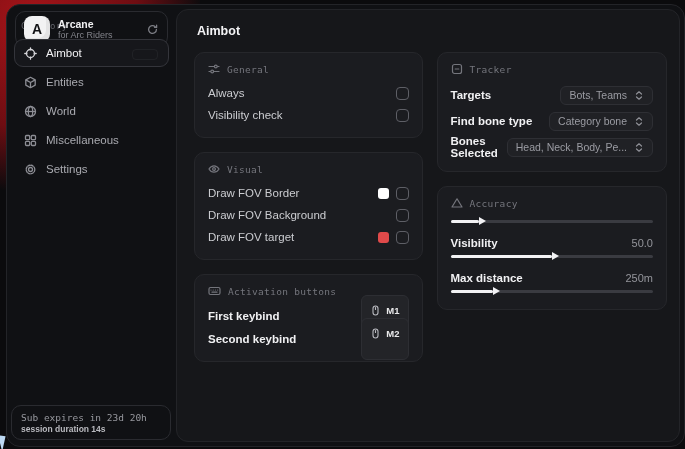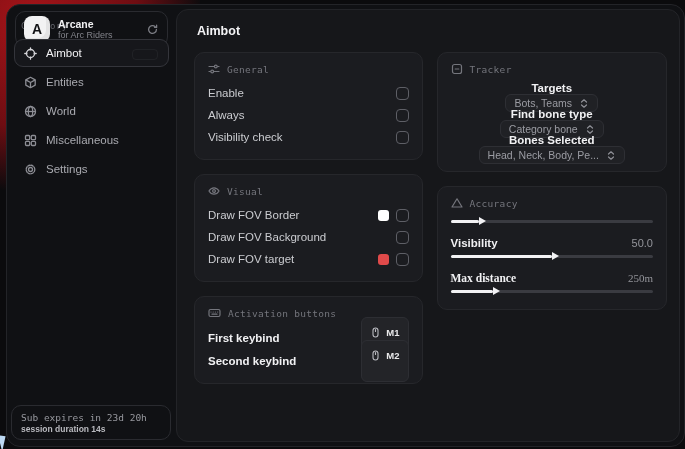--- a/index.html
+++ b/index.html
@@ -113,30 +113,30 @@
     background:transparent; cursor:pointer; flex:0 0 auto;
   }
   .swatch { width:11px; height:11px; border-radius:3px; cursor:pointer; }
   .key-btn {
     display:flex; align-items:flex-end; gap:5px;
     background:#232428; border:1px solid #2d2e33; border-radius:6px;
     padding:20px 8px; height:23px; cursor:pointer;
     color:#e9e9eb; font-size:9.5px; font-weight:700;
   }
   .key-btn .kb-icon { color:#b9bac0; display:flex; }
-  .tracker-row { height:26px;flex-direction:column; }
+  .tracker-row { height:26px; }
   .dropdown {
     display:flex; align-items:center; gap:7px;
     background:#202125; border:1px solid #2e2f34; border-radius:6px;
     padding:2px 8px; height:19px; cursor:pointer;
     color:#9b9ca3; font-size:10.5px; white-space:nowrap;
   }
   .dropdown .dd-icon { color:#8e8f96; display:flex; }
   .acc-group { margin-bottom:9px; }
-  .acc-group:last-child { margin-bottom:2px;font-family:Liberation Serif, serif; }
+  .acc-group:last-child { margin-bottom:2px; }
   .acc-top { display:flex; justify-content:space-between; align-items:center; height:16px; }
   .acc-value { font-size:11px; color:#94959b; }
   .slider { position:relative; height:10px; display:flex; align-items:center; cursor:pointer; }
   .slider-track { width:100%; height:3px; background:#3a3b41; border-radius:2px; }
   .slider-fill {
     position:absolute; left:0; top:3.5px; height:3px; background:#f2f2f4; border-radius:2px;
   }
   .slider-fill::after {
     content:''; position:absolute; right:-7px; top:50%; transform:translateY(-50%);
     border-left:7px solid #f2f2f4;
@@ -240,24 +240,20 @@
             <span>
               <svg width="12" height="12" viewBox="0 0 12 12" fill="none" stroke="currentColor" stroke-width="1.2" stroke-linecap="round">
                 <path d="M1 3.5h10M1 8.5h10"></path>
                 <circle cx="7.8" cy="3.5" r="1.4" fill="#1b1c20"></circle>
                 <circle cx="4.2" cy="8.5" r="1.4" fill="#1b1c20"></circle>
               </svg>
             </span>
             <span class="ch-label">General</span>
           </div>
           <div class="row">
-            <span class="row-lbl">Enable</span>
-            <span class="checkbox"></span>
-          </div>
-          <div class="row">
             <span class="row-lbl">Always</span>
             <span class="checkbox"></span>
           </div>
           <div class="row">
             <span class="row-lbl">Visibility check</span>
             <span class="checkbox"></span>
           </div>
         </div>
 
         <div class="card">

